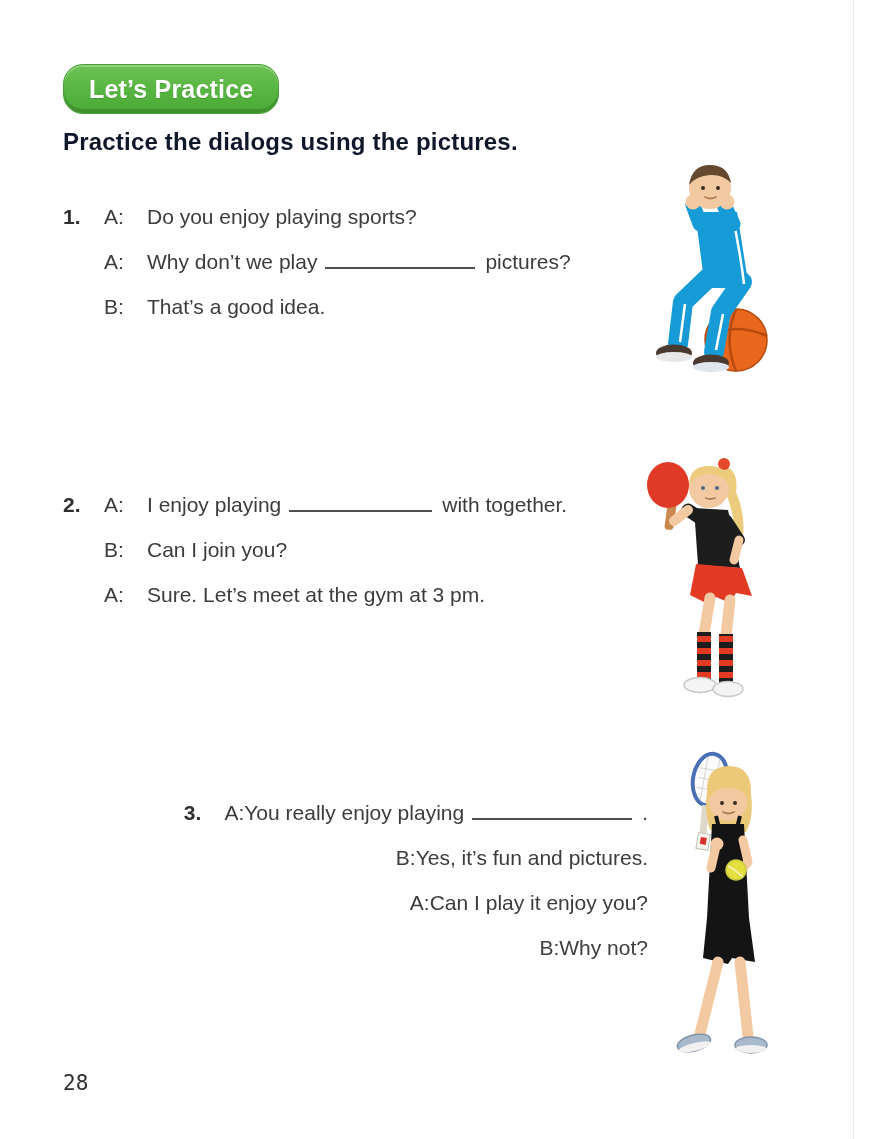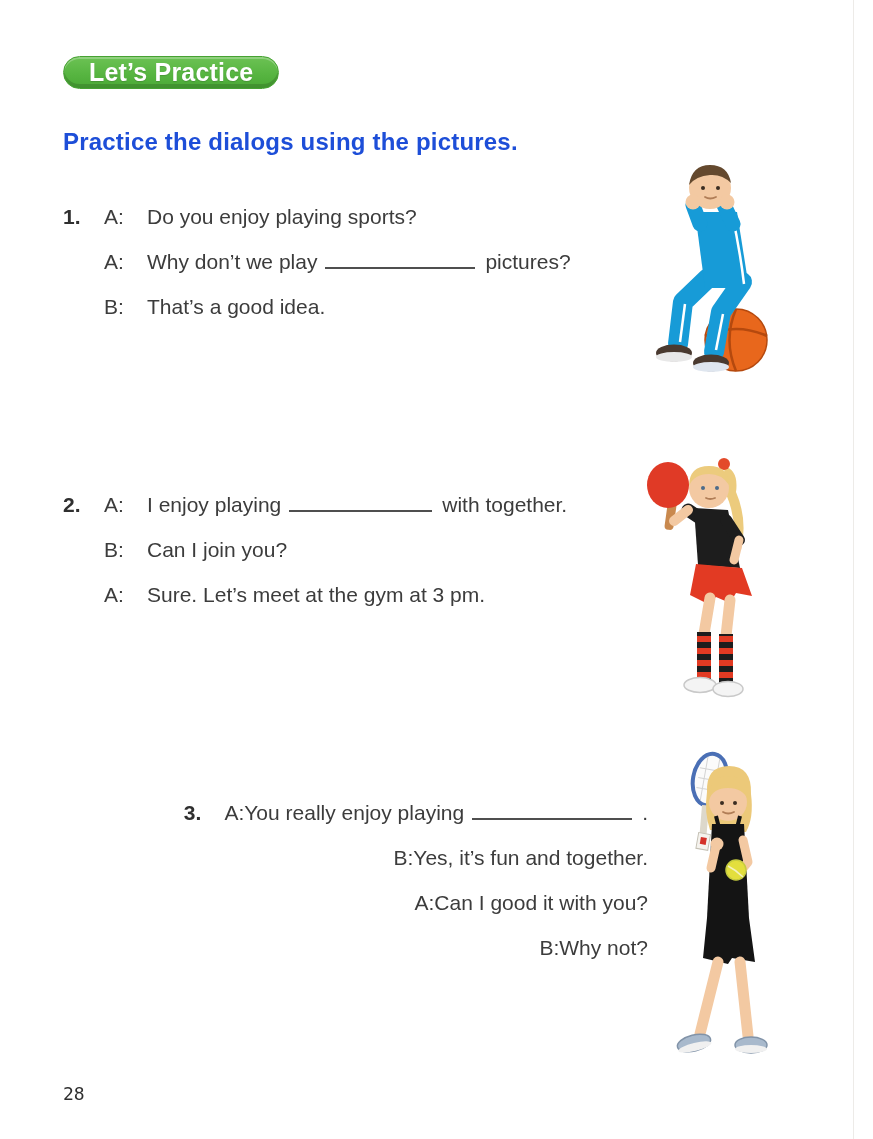--- a/index.html
+++ b/index.html
@@ -10,56 +10,56 @@
     background:#ffffff;
     font-family:"Liberation Sans", sans-serif;
     color:#3c3c3c;
     overflow:hidden;
   }
   .scan-edge {
     position:absolute; left:853px; top:0; width:1px; height:1139px;
     background:#edebe8;
   }
   .badge {
-    position:absolute; left:63px; top:56px;
-    height:33px; padding:0 25px;
+    position:absolute; left:63px; top:64px;
+    height:50px; padding:0 25px;
     display:inline-flex; align-items:center; justify-content:flex-end;
     background:linear-gradient(180deg,#6cc254 0%, #57b541 55%, #4aa936 100%);
     border:1px solid #46a232;
     border-radius:20px;
     box-shadow:inset 0 2px 0 rgba(255,255,255,0.25), inset 0 -4px 0 rgba(0,0,0,0.14);
   }
   .badge span {
     color:#ffffff; font-weight:bold; font-size:25px; letter-spacing:0.2px;
     text-shadow:0 1px 1px rgba(0,0,0,0.15);
   }
   .title {
     position:absolute; left:63px; top:128px;
-    font-size:24px; font-weight:bold; color:#1d4ed8; letter-spacing:0.2px;
+    font-size:24px; font-weight:bold; color:#0f172a; letter-spacing:0.2px;
   }
   .dialog { position:absolute; left:63px; width:585px; }
   .d1 { top:194px; } .d2 { top:482px; } .d3 { top:790px;text-align:right; }
   .row { line-height:45px; white-space:nowrap; font-size:21px; }
   .num { display:inline-block; width:41px; font-weight:bold; color:#2f2f2f; }
   .spk { display:inline-block; width:43px; }
   .blank {
     display:inline-block; height:26px;
     border-bottom:2px solid #4f4f4f;
     margin:0 10px 0 8px;
   }
   .b1 { width:150px; } .b2 { width:143px; } .b3 { width:160px; }
   .figure { position:absolute; }
   .fig1 { left:648px; top:150px; width:145px; height:228px; }
   .fig2 { left:638px; top:438px; width:140px; height:272px; }
   .fig3 { left:648px; top:750px; width:140px; height:315px; }
   .figure svg { width:100%; height:100%; display:block; }
   .page-number {
     position:absolute; left:63px; top:1071px;
     font-family:"DejaVu Sans Mono", monospace;
-    font-size:18px; color:#2f2f2f;margin-top:12px;
+    font-size:21px; color:#2f2f2f;
   }
 </style>
 </head>
 <body>
 
 <div class="page">
 
   <div class="scan-edge"></div>
 
   <div class="badge">
@@ -90,24 +90,24 @@
     <div class="row">
       <span class="num"></span><span class="spk">A:</span><span class="txt">Sure. Let’s meet at the gym at 3 pm.</span>
     </div>
   </section>
 
   <section class="dialog d3">
     <div class="row">
       <span class="num">3.</span><span class="spk">A:</span><span class="txt"><span>You really enjoy playing</span><span class="blank b3"></span><span>.</span></span>
     </div>
     <div class="row">
-      <span class="num"></span><span class="spk">B:</span><span class="txt">Yes, it’s fun and together.</span>
-    </div>
-    <div class="row">
-      <span class="num"></span><span class="spk">A:</span><span class="txt">Can I good it with you?</span>
+      <span class="num"></span><span class="spk">B:</span><span class="txt">Yes, it’s fun and pictures.</span>
+    </div>
+    <div class="row">
+      <span class="num"></span><span class="spk">A:</span><span class="txt">Can I play it enjoy you?</span>
     </div>
     <div class="row">
       <span class="num"></span><span class="spk">B:</span><span class="txt">Why not?</span>
     </div>
   </section>
 
   <figure class="figure fig1" aria-label="boy in blue tracksuit sitting on a basketball">
     <svg viewBox="0 0 145 228" xmlns="http://www.w3.org/2000/svg">
       <g>
         <circle cx="88" cy="190" r="31" fill="#e8671c" stroke="#b5490e" stroke-width="1.5"></circle>

